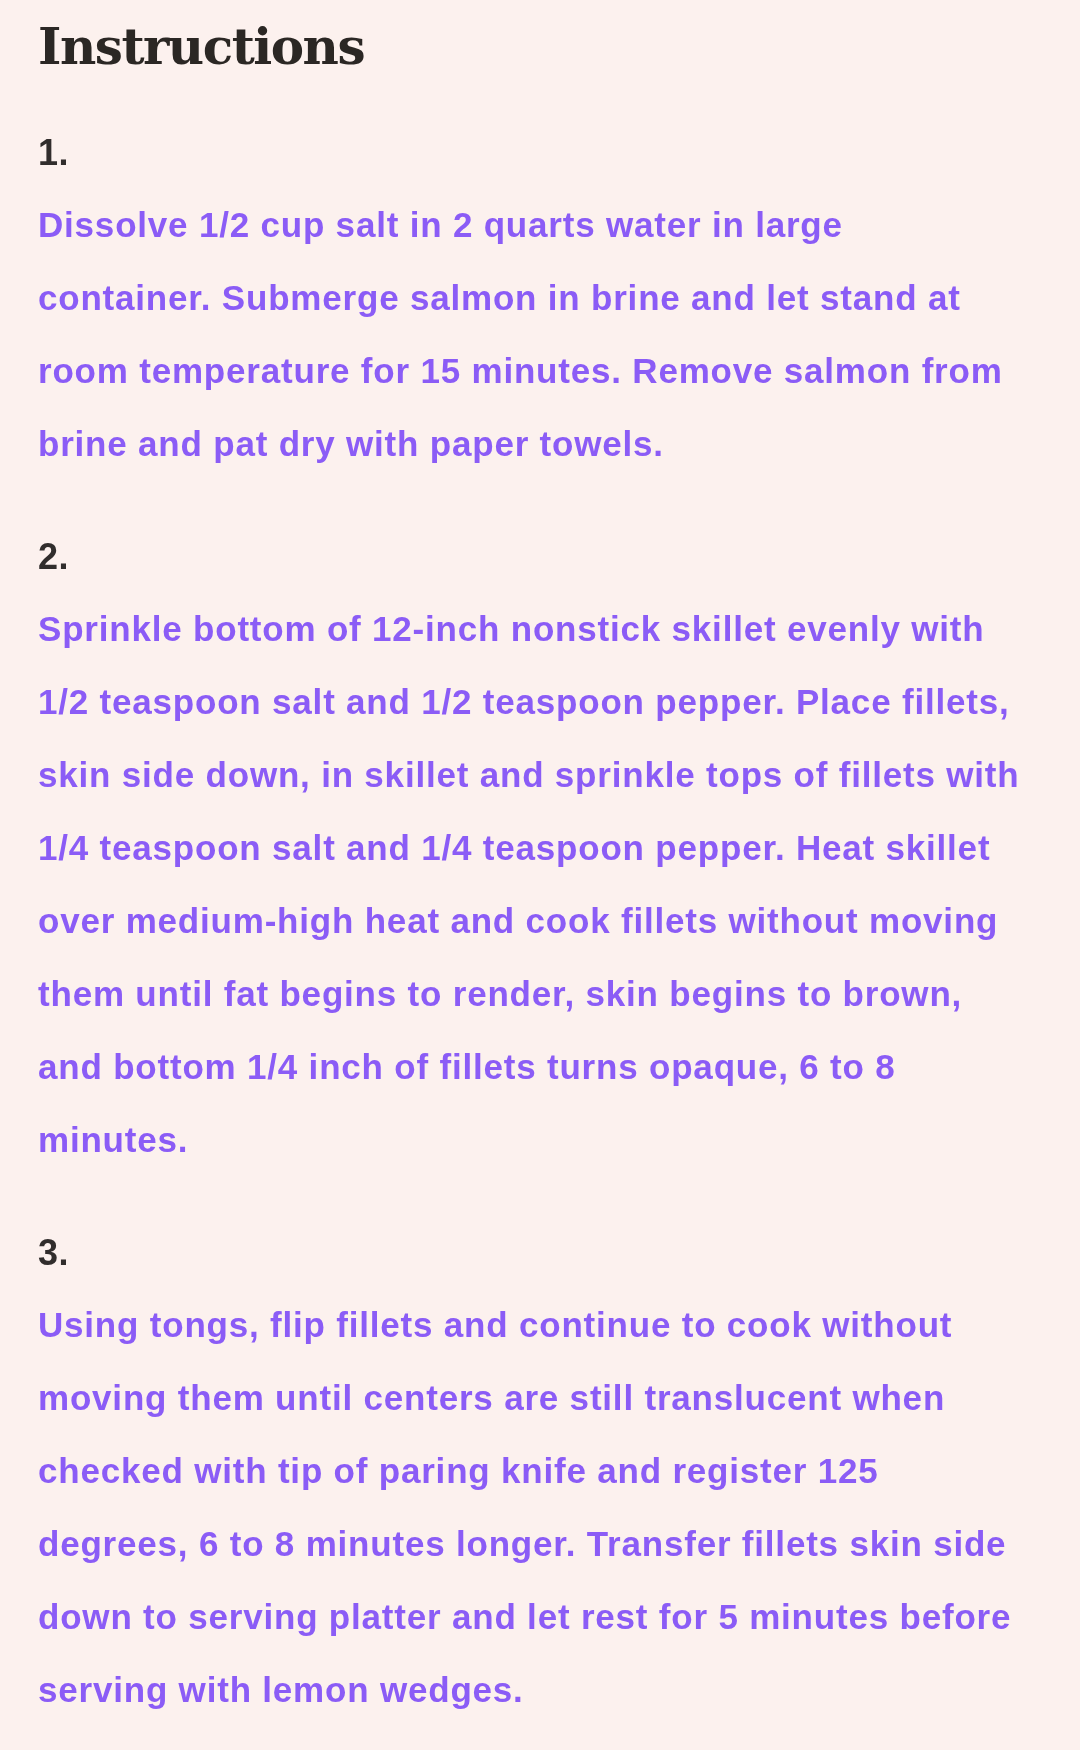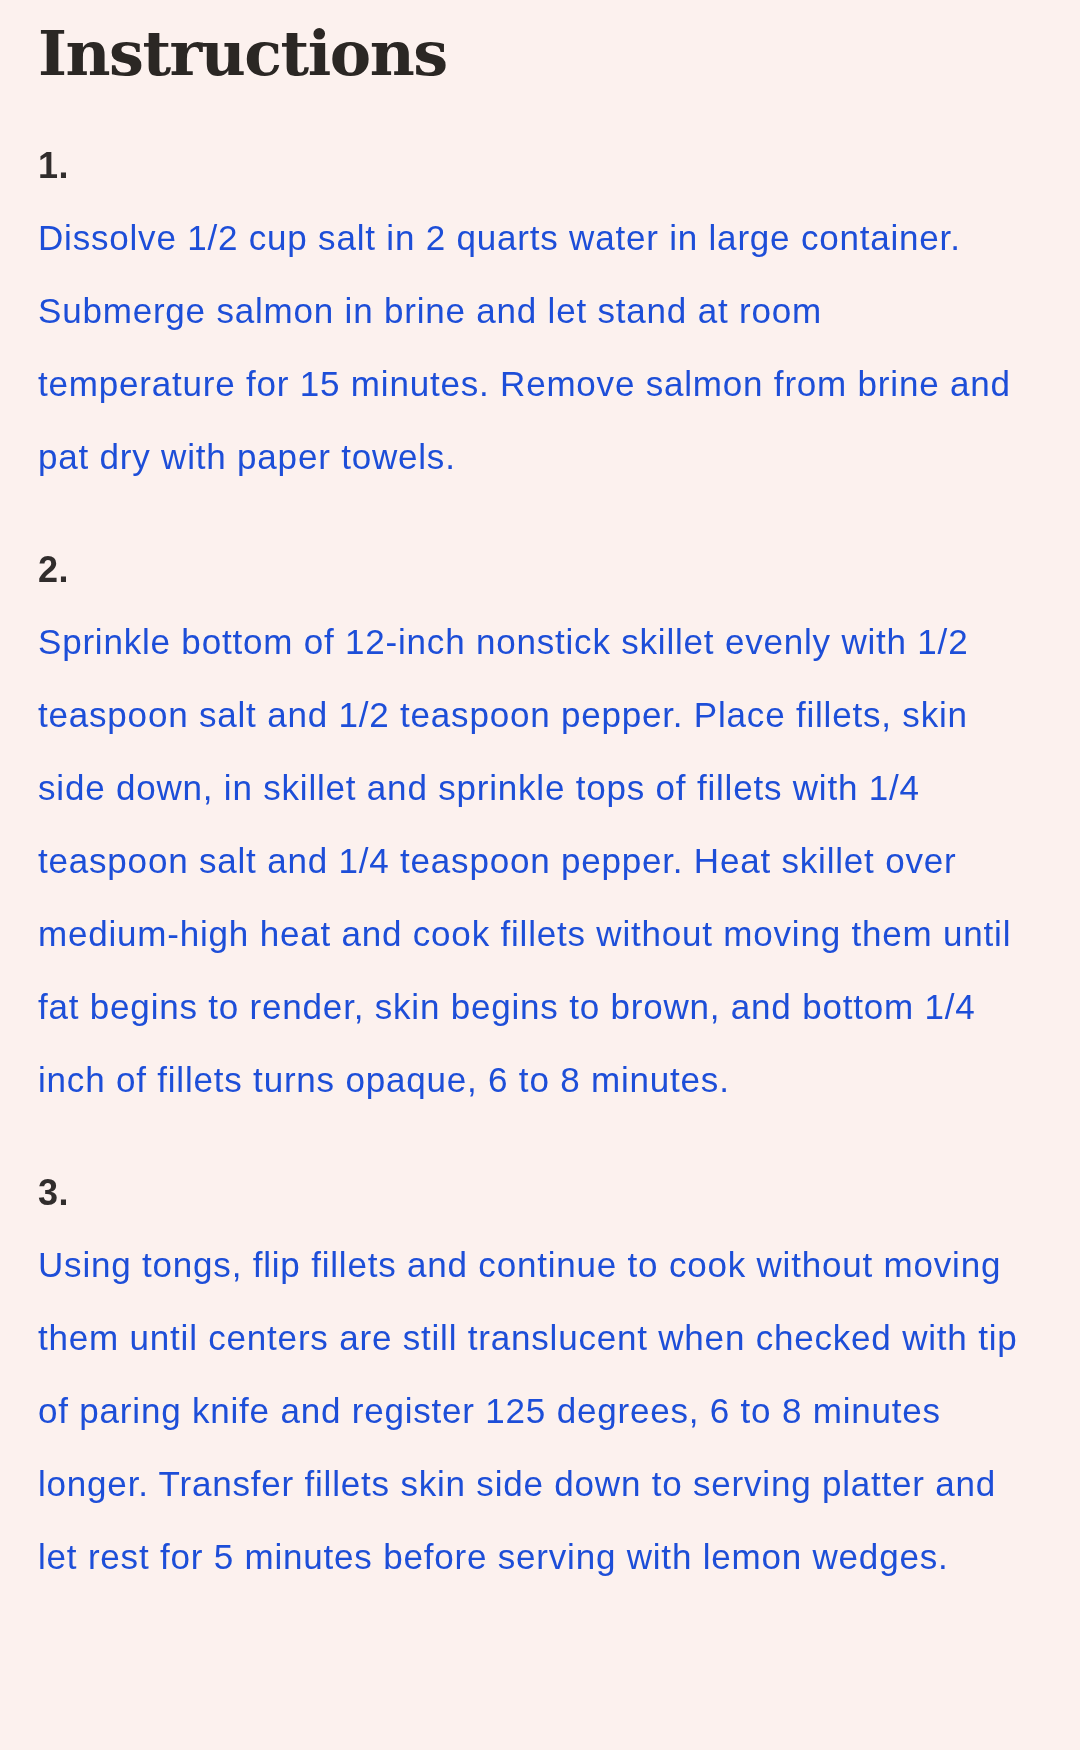--- a/index.html
+++ b/index.html
@@ -9,21 +9,21 @@
     box-sizing: border-box;
     background: #fcf1ee;
     font-family: "Liberation Sans", sans-serif;
     color: #3e3b3c;
     padding: 18px 45px 20px 38px;
     overflow: hidden;
   }
   .page-title {
     font-family: "DejaVu Serif", serif;
     font-weight: 700;
-    font-size: 62px;
+    font-size: 50px;
     line-height: 1.15;
     letter-spacing: -1.5px;
     color: #2b2724;
     margin: 0;
   }
   .steps-list {
     list-style: none;
     margin: 0;
     padding: 0;
   }
@@ -33,25 +33,25 @@
   .step-number {
     font-weight: 700;
     font-size: 36px;
     line-height: 70px;
     letter-spacing: 0.5px;
     color: #312d2c;
   }
   .step-text {
     margin: 0;
     font-size: 35px;
-    font-weight: 400;
+    font-weight: 700;
     line-height: 73px;
     letter-spacing: 0.8px;
     max-width: 985px;
-    color: #1d4ed8;
+    color: #8b5cf6;
   }
 </style>
 </head>
 <body>
 
 <main>
   <h1 class="page-title">Instructions</h1>
 
   <ol class="steps-list">
 

